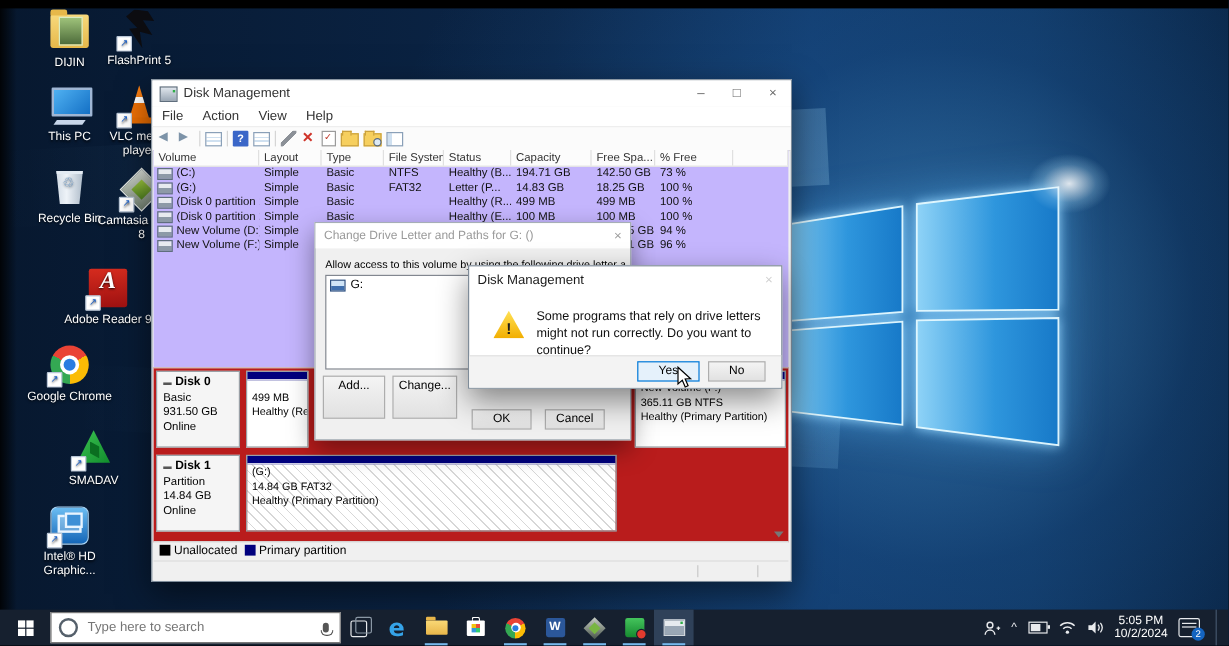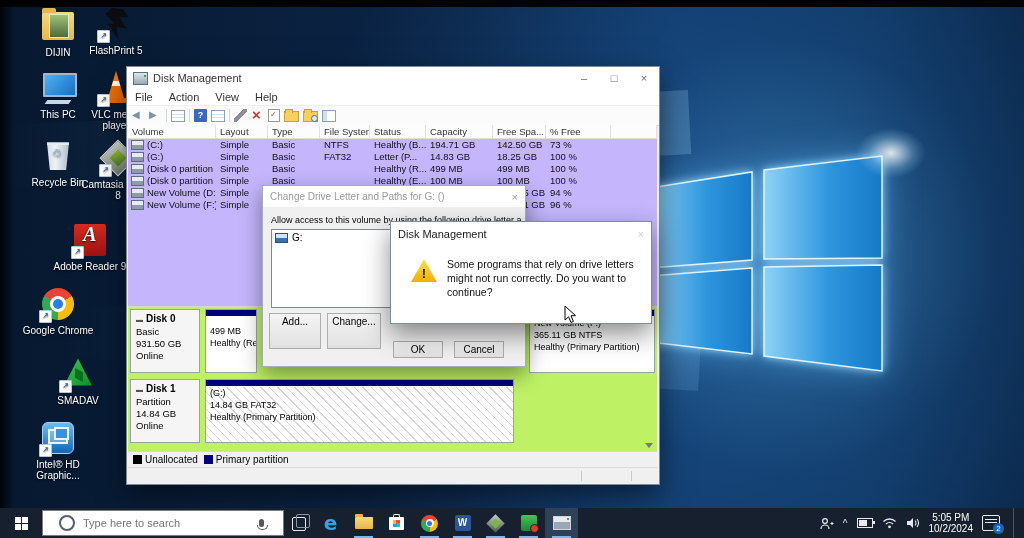--- a/index.html
+++ b/index.html
@@ -95,21 +95,21 @@
 
   .dm-table{position:absolute;left:1px;top:58px;width:529px;height:181px;background:#c4b5fd;overflow:hidden;}
   .thead,.tr{display:grid;grid-template-columns:88px 52px 52px 50px 56px 67px 53px 65px 1fr;}
   .thead{height:13px;background:#fcfcfc;border-bottom:1px solid #e0e0e0;}
   .th{border-right:1px solid #e0e0e0;padding:1px 0 0 4px;font-size:9.5px;color:#333;white-space:nowrap;overflow:hidden;}
   .tr{height:12px;}
   .td{padding:0 0 0 4px;font-size:9.5px;line-height:12px;white-space:pre;overflow:hidden;color:#111;}
   .td.vol{padding-left:3px;display:flex;align-items:center;gap:3px;}
   .drv{display:inline-block;width:11px;height:8px;flex:0 0 11px;background:linear-gradient(#e7ebef 0 4px,#8d9aa7 4px);border:1px solid #5f6e7d;}
 
-  .dm-graph{position:absolute;left:1px;top:239px;width:529px;height:145px;background:#bef264;border-top:1px solid #d8d8d8;}
+  .dm-graph{position:absolute;left:1px;top:239px;width:529px;height:145px;background:#b91c1c;border-top:1px solid #d8d8d8;}
   .disk-row{position:absolute;left:2px;height:66px;}
   .disk-label{position:absolute;left:0;top:0;width:70px;height:64px;background:#f5f5f5;border:1px solid #9aa0a6;
     padding:3px 0 0 5px;box-sizing:border-box;}
   .disk-label .nm{font-weight:bold;font-size:10px;}
   .disk-label .nm::before{content:"▬";font-size:7px;color:#555;margin-right:3px;}
   .disk-label div{font-size:9.5px;line-height:12px;}
   .part{position:absolute;top:0;height:64px;border:1px solid #9aa0a6;background:#fff;box-sizing:border-box;overflow:hidden;}
   .part .strip{height:6px;background:#00007e;border-bottom:1px solid #fff;}
   .part .pl{font-size:9px;line-height:11px;padding:1px 0 0 4px;white-space:nowrap;}
   .part.hatched{background:repeating-linear-gradient(45deg,#ffffff 0 5px,#d7d7d7 5px 6px);}
@@ -153,21 +153,21 @@
   .warn .btn{position:absolute;}
 
   
   .cursor{position:absolute;left:564px;top:305px;z-index:90;}
 
   
   .taskbar{position:absolute;left:0;right:0;bottom:0;height:30px;background:#16202f;display:flex;align-items:center;z-index:50;}
   .tb-start{width:42px;height:30px;display:flex;align-items:center;justify-content:center;}
   .winflag{width:13px;height:13px;display:grid;grid-template-columns:6px 6px;grid-template-rows:6px 6px;gap:1px;}
   .winflag i{background:#fff;}
-  .tb-search{width:242px;height:26px;background:#fff;border:1px solid #7a7a7a;display:flex;align-items:center;gap:6px;padding:0 16px;box-sizing:border-box;}
+  .tb-search{width:242px;height:26px;background:#fff;border:1px solid #7a7a7a;display:flex;align-items:center;gap:6px;padding:0 6px;box-sizing:border-box;}
   .cortana-ring{width:12px;height:12px;border:2px solid #55606b;border-radius:50%;flex:0 0 12px;}
   .tb-search input{border:none;outline:none;flex:1;font-size:11px;color:#444;font-family:inherit;background:transparent;}
   .mic{width:5px;height:8px;background:#555;border-radius:3px;position:relative;margin-right:3px;}
   .mic::after{content:"";position:absolute;left:-2px;bottom:-3px;width:9px;height:4px;border:1px solid #555;border-top:none;border-radius:0 0 5px 5px;}
   .tb-taskview{width:30px;height:30px;position:relative;}
   .tb-taskview::before{content:"";position:absolute;left:8px;top:9px;width:12px;height:12px;border:1px solid #e8eaed;border-radius:2px;}
   .tb-taskview::after{content:"";position:absolute;left:12px;top:6px;width:12px;height:12px;border:1px solid #8a97a5;border-radius:2px;}
   .tb-app{width:33px;height:30px;display:flex;align-items:center;justify-content:center;position:relative;}
   .tb-app.running::after{content:"";position:absolute;bottom:0;left:7px;width:19px;height:2px;background:#76b9ed;}
   .tb-app.active{background:#2f4159;}
@@ -483,20 +483,24 @@
     <div class="btn cancel">Cancel</div>
   </div>
 
   <div class="warn">
     <div class="warn-title">
       <span>Disk Management</span>
       <span class="x">×</span>
     </div>
     <div class="warn-tri"></div>
     <div class="warn-msg">Some programs that rely on drive letters might not run correctly. Do you want to continue?</div>
+    <div class="warn-btns">
+      <div class="btn yes">Yes</div>
+      <div class="btn no">No</div>
+    </div>
   </div>
 
   <div class="cursor">
     <svg width="13" height="19" viewBox="0 0 13 19">
       <path d="M1,1 L1,15 L4.6,11.8 L7,17.5 L9.4,16.4 L7,10.8 L11.5,10.6 Z" fill="#fff" stroke="#000" stroke-width="1"></path>
     </svg>
   </div>
 
   <div class="taskbar">
     <div class="tb-start">

